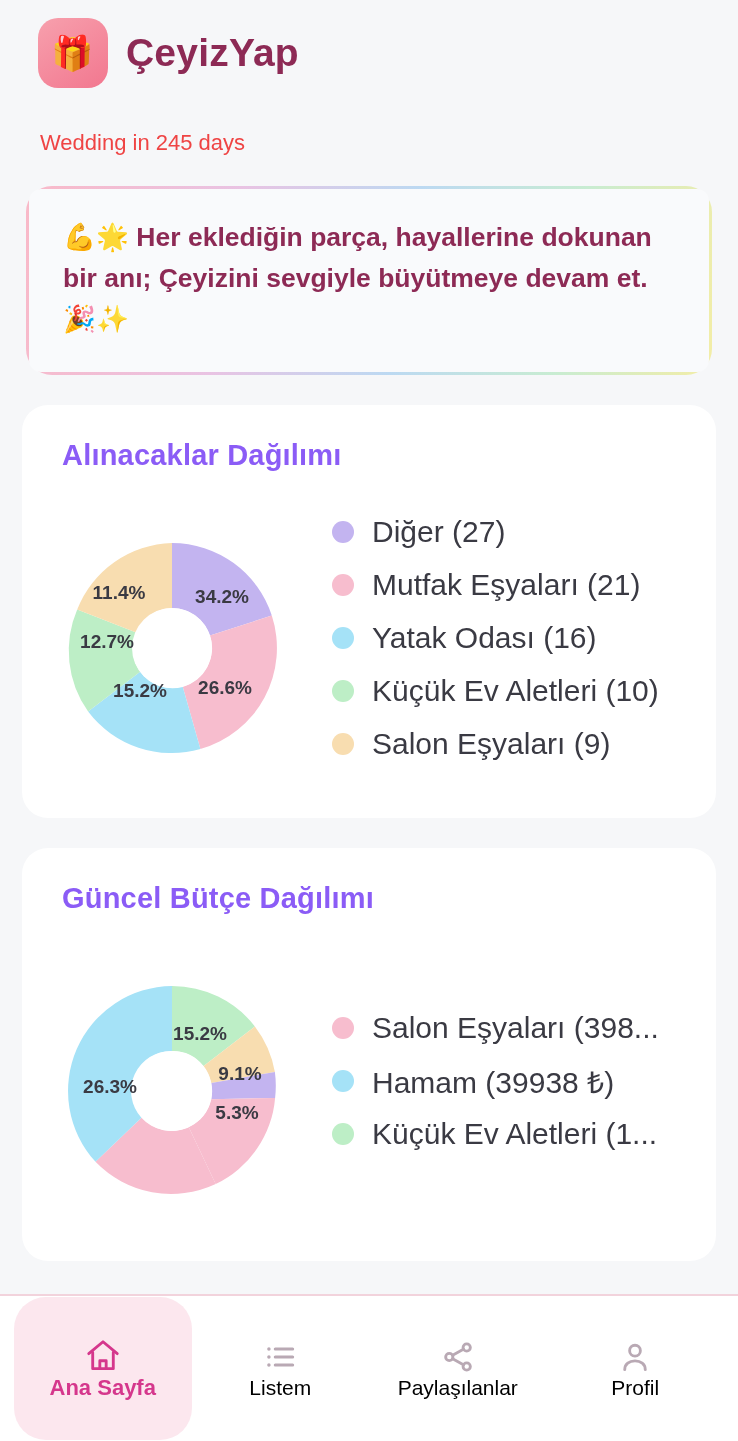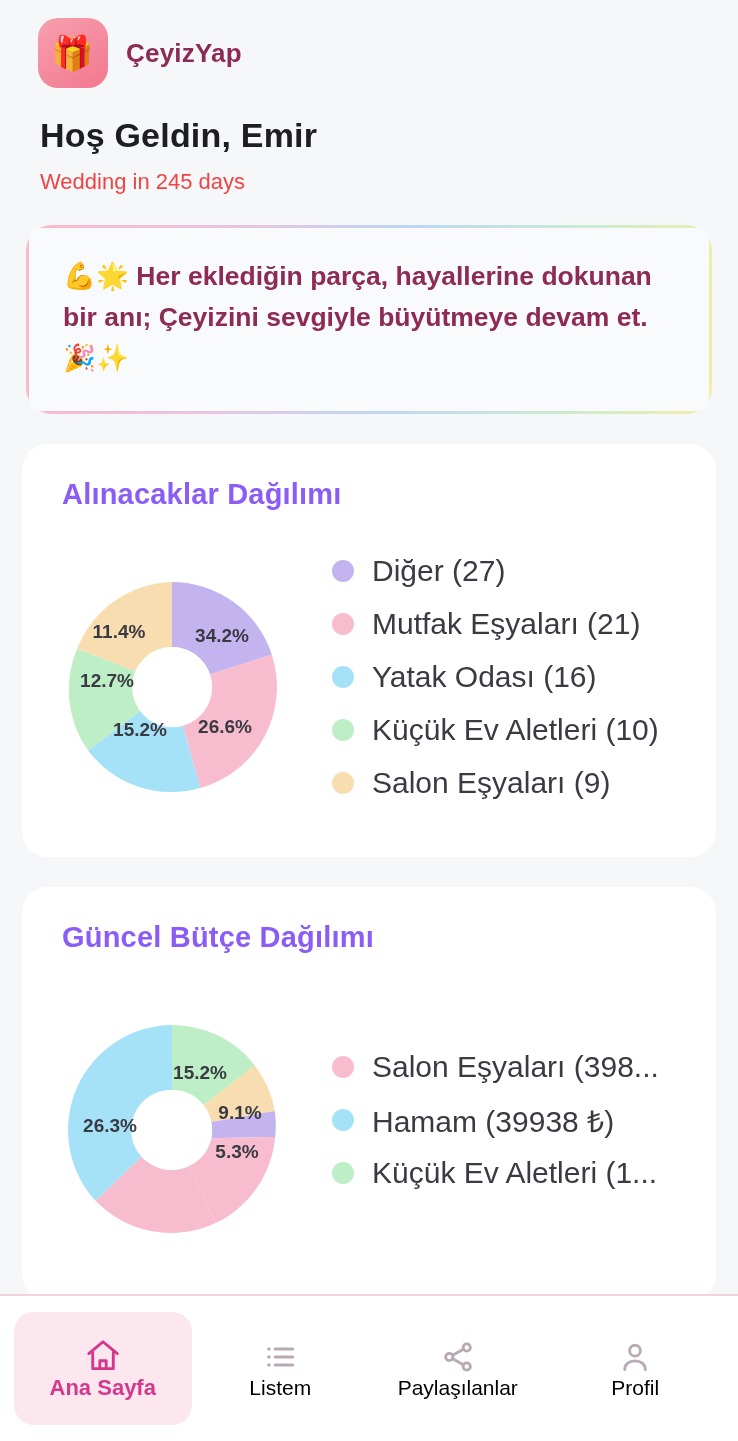--- a/index.html
+++ b/index.html
@@ -36,21 +36,21 @@
     height: 70px;
     border-radius: 20px;
     background: linear-gradient(145deg, #f7a0ad 0%, #f2778f 100%);
     display: flex;
     align-items: center;
     justify-content: center;
     font-size: 34px;
     line-height: 1;
   }
   .brand-name {
-    font-size: 26px;
+    font-size: 39px;
     font-weight: bold;
     color: #8d2a55;
     letter-spacing: .2px;
   }
   .welcome {
     padding: 22px 0 0 18px;
   }
   .welcome-title {
     font-size: 34px;
     font-weight: bold;
@@ -143,27 +143,27 @@
     left: 0; right: 0; bottom: 0;
     height: 147px;
     background: #ffffff;
     border-top: 2px solid #f2d3dc;
     display: flex;
     align-items: center;
     padding: 0 14px;
   }
   .nav-item {
     flex: 1;
-    height: 113px;
+    height: 143px;
     display: flex;
     flex-direction: column;
     align-items: center;
     justify-content: center;
     gap: 0;
-    border-radius: 20px;
+    border-radius: 32px;
   }
   .nav-item.active {
     background: #fce7ee;
   }
   .nav-label {
     font-size: 21px;
     color: #000000;
   }
   .nav-item.active .nav-label {
     color: #d5378c;
@@ -180,21 +180,20 @@
   <div class="scroll-area">
 
     <div class="brand-row">
       <div class="brand-logo">
         <span>🎁</span>
       </div>
       <div class="brand-name">ÇeyizYap</div>
     </div>
 
     <div class="welcome">
-      <div class="welcome-title">Hoş Geldin, Emir</div>
       <div class="welcome-sub">Wedding in 245 days</div>
     </div>
 
     <div class="banner-wrap">
       <div class="banner">
         <div class="banner-text">💪🌟 Her eklediğin parça, hayallerine dokunan bir anı; Çeyizini sevgiyle büyütmeye devam et. 🎉✨</div>
       </div>
     </div>
 
     <div class="card">

